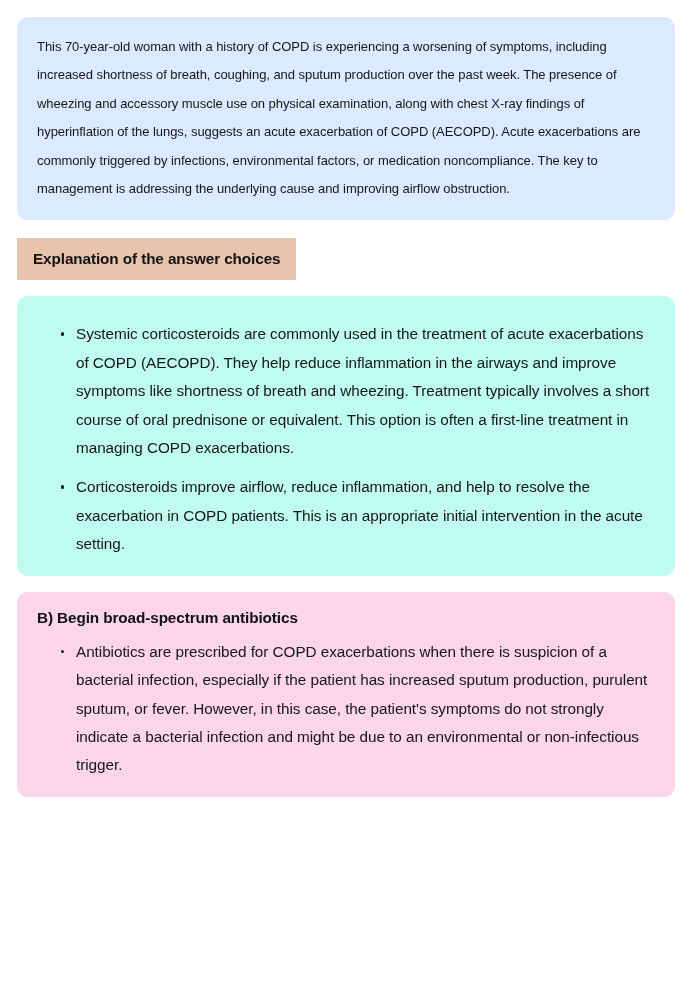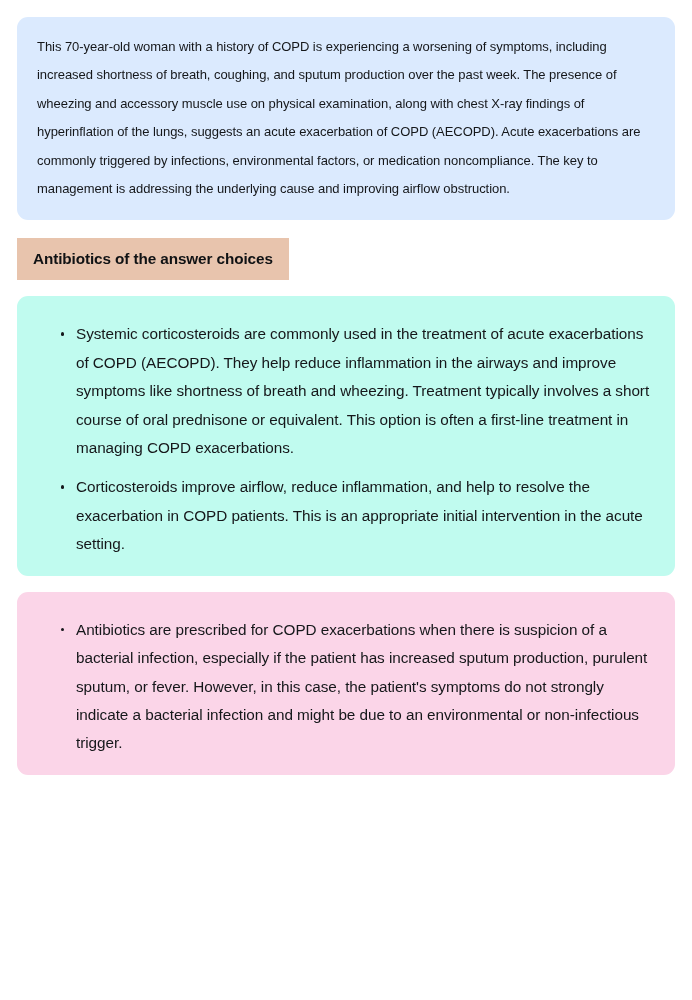--- a/index.html
+++ b/index.html
@@ -103,37 +103,38 @@
 </head>
 <body>
 
 <div class="page">
 
   <div class="card stem-card">
     <p class="stem-text">This 70-year-old woman with a history of COPD is experiencing a worsening of symptoms, including increased shortness of breath, coughing, and sputum production over the past week. The presence of wheezing and accessory muscle use on physical examination, along with chest X-ray findings of hyperinflation of the lungs, suggests an acute exacerbation of COPD (AECOPD). Acute exacerbations are commonly triggered by infections, environmental factors, or medication noncompliance. The key to management is addressing the underlying cause and improving airflow obstruction.</p>
   </div>
 
   <div class="banner">
-    <span class="banner-text">Antibiotics of the answer choices</span>
+    <span class="banner-text">Explanation of the answer choices</span>
   </div>
 
   <div class="card choice-card choice-a">
     <ul class="bullet-list">
       <li class="bullet-item">
         <span class="bullet-dot"></span>
         <span>Systemic corticosteroids are commonly used in the treatment of acute exacerbations of COPD (AECOPD). They help reduce inflammation in the airways and improve symptoms like shortness of breath and wheezing. Treatment typically involves a short course of oral prednisone or equivalent. This option is often a first-line treatment in managing COPD exacerbations.</span>
       </li>
       <li class="bullet-item">
         <span class="bullet-dot"></span>
         <span>Corticosteroids improve airflow, reduce inflammation, and help to resolve the exacerbation in COPD patients. This is an appropriate initial intervention in the acute setting.</span>
       </li>
     </ul>
   </div>
 
   <div class="card choice-card choice-b">
+    <div class="choice-title">B) Begin broad-spectrum antibiotics</div>
     <ul class="bullet-list">
       <li class="bullet-item">
         <span class="bullet-dot"></span>
         <span>Antibiotics are prescribed for COPD exacerbations when there is suspicion of a bacterial infection, especially if the patient has increased sputum production, purulent sputum, or fever. However, in this case, the patient's symptoms do not strongly indicate a bacterial infection and might be due to an environmental or non-infectious trigger.</span>
       </li>
     </ul>
   </div>
 
 </div>
 

